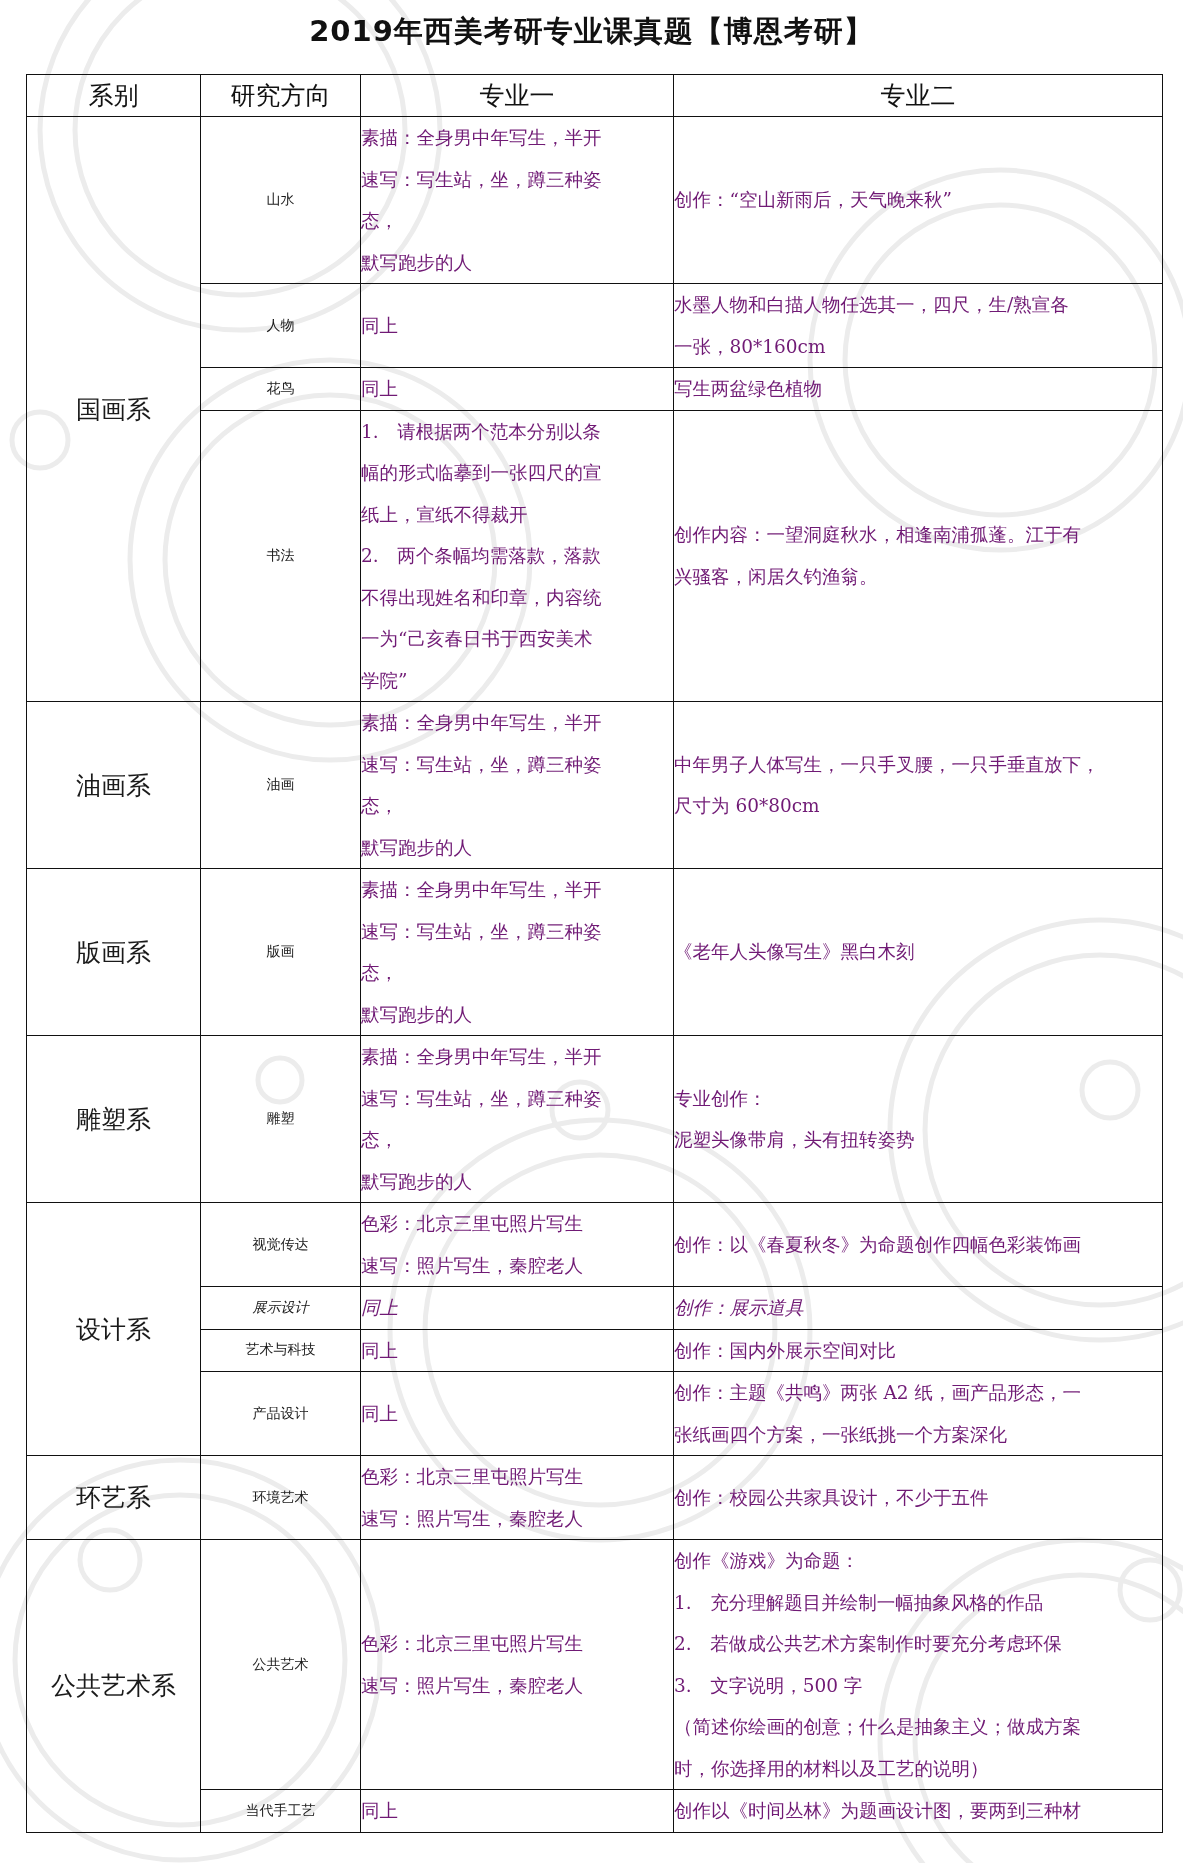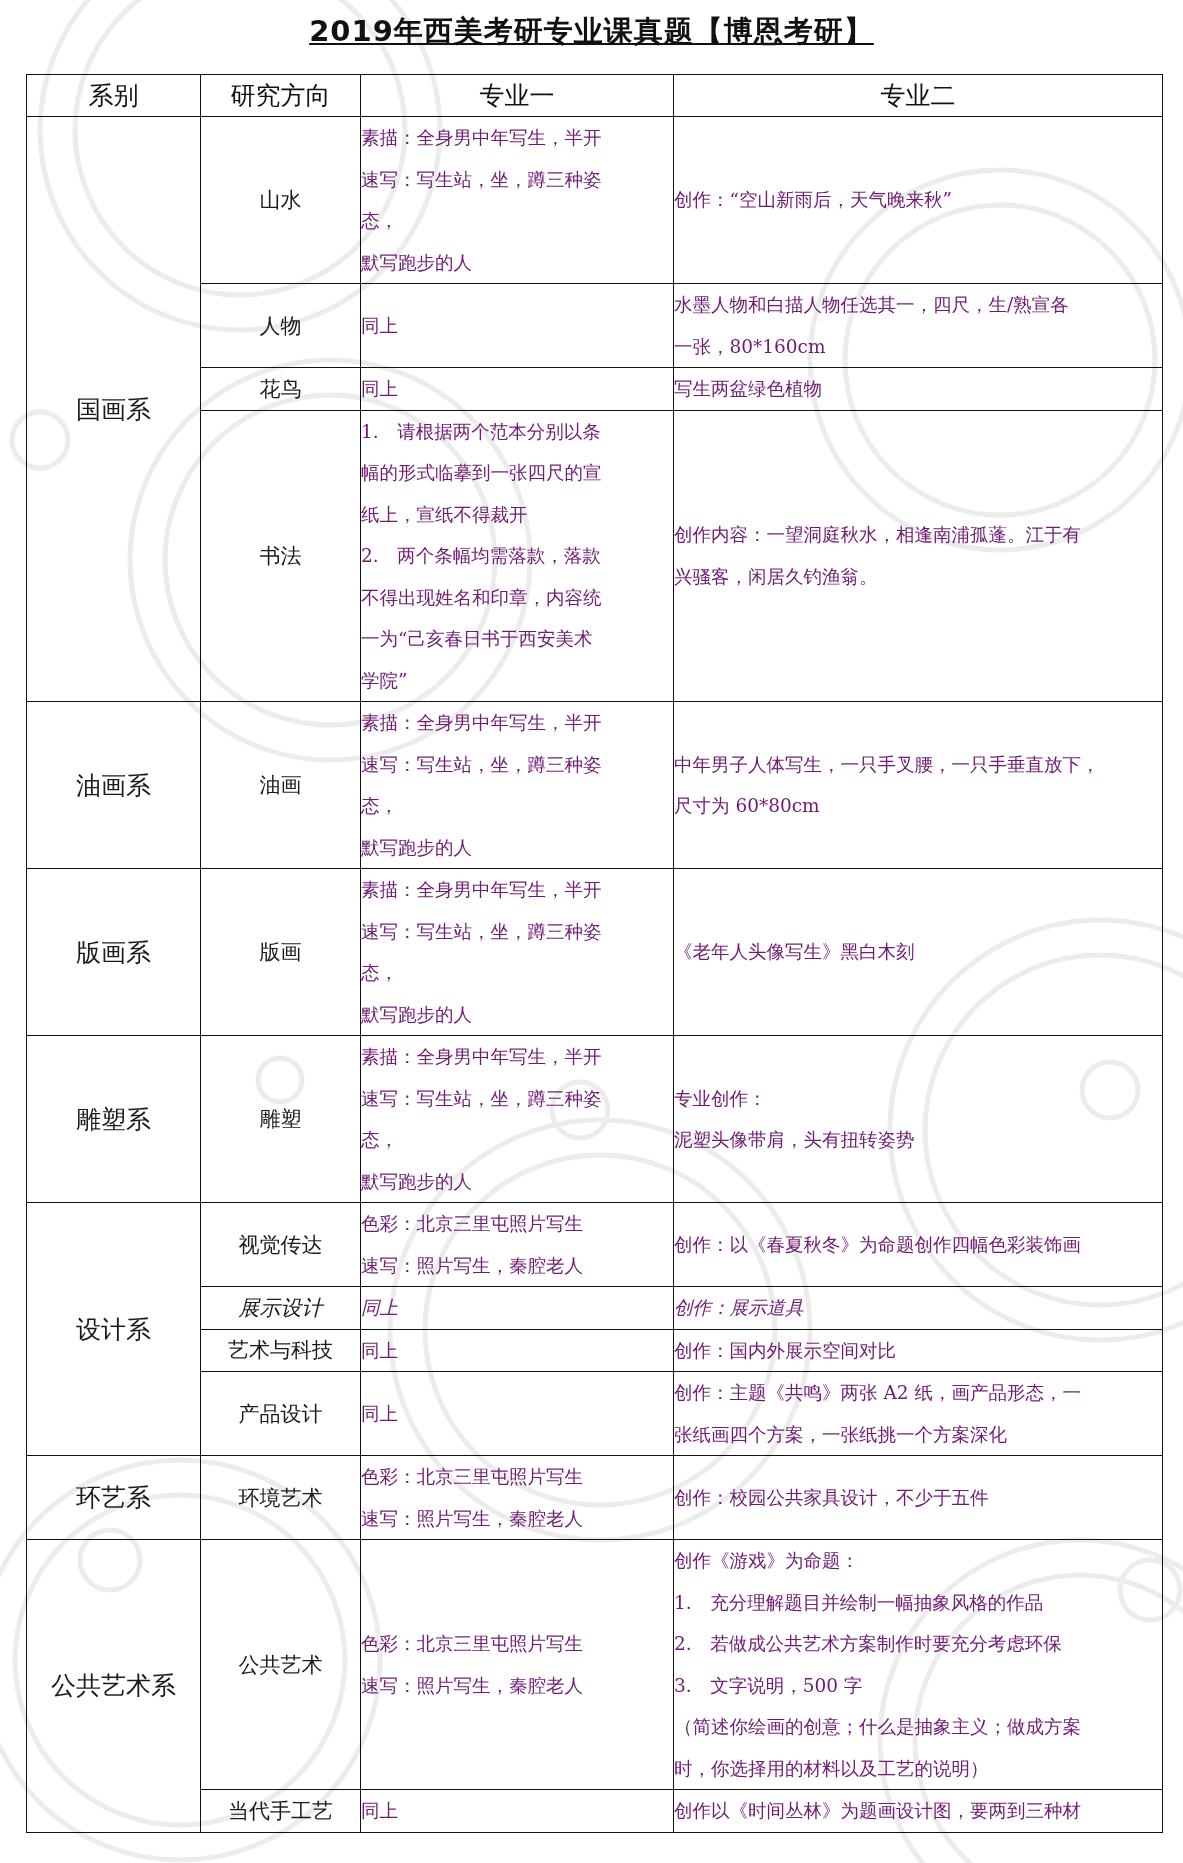--- a/index.html
+++ b/index.html
@@ -8,36 +8,35 @@
     background: #ffffff;
     font-family: "DejaVu Serif", "Liberation Serif", serif;
     color: #1a1a1a;
   }
   .watermark { position: absolute; inset: 0; pointer-events: none; z-index: 0; }
   .title {
     position: absolute; left: 0; top: 12px; width: 1183px; text-align: center;
     font-family: "DejaVu Sans", "Liberation Sans", sans-serif;
     font-weight: bold; font-size: 29px; letter-spacing: 1px; color: #111;
     z-index: 2;
-    text-decoration: underline;
   }
   table.exam {
     position: absolute; left: 26px; top: 74px;
     width: 1136px; border-collapse: collapse; table-layout: fixed; z-index: 2;
     background: transparent;
   }
   table.exam td, table.exam th {
     border: 1.6px solid #111; padding: 0; vertical-align: middle;
   }
   th {
     font-weight: normal; font-size: 25px; text-align: center; height: 41px;
     font-family: "DejaVu Sans", "Liberation Sans", sans-serif; color: #111;
   }
   td.dept { text-align: center; font-size: 25px; font-family: "DejaVu Sans", "Liberation Sans", sans-serif; }
-  td.dir { text-align: center; font-size: 21px; font-family: "DejaVu Sans", "Liberation Sans", sans-serif; }
+  td.dir { text-align: center; font-size: 14px; font-family: "DejaVu Sans", "Liberation Sans", sans-serif; }
   td.c1, td.c2 { font-size: 18.5px; line-height: 41.5px; padding: 0 12px 0 14px; }
   td.c1 .ln, td.c2 .ln { display: block; white-space: nowrap; }
   .tx { color: #701a75; }
 </style>
 </head>
 <body>
 
 <svg class="watermark" width="1183" height="1863" viewBox="0 0 1183 1863">
   <g fill="none" stroke="#ececec" stroke-width="5">
     <circle cx="240" cy="130" r="200"></circle>

